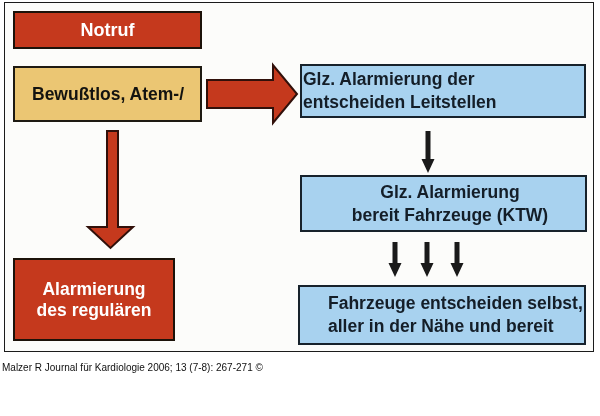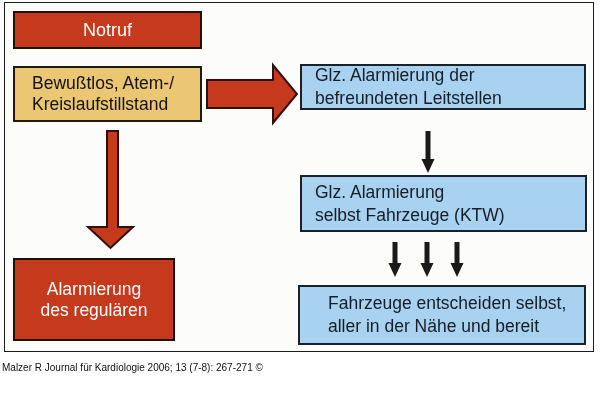--- a/index.html
+++ b/index.html
@@ -7,39 +7,39 @@
     position:relative; width:600px; height:416px; background:#ffffff;
     font-family:"Liberation Sans", sans-serif; overflow:hidden;
   }
   .frame {
     position:absolute; left:4px; top:2px; width:590px; height:350px;
     border:1.5px solid #1b1b1b; background:#fcfcfa; box-sizing:border-box;
   }
   .node {
     position:absolute; box-sizing:border-box;
     display:flex; flex-direction:column; justify-content:center;
-    font-weight:normal;
+    font-weight:bold;
   }
   .node .ln { display:block; white-space:nowrap; }
   .red-node {
     background:var(--box-red,#c5391d); border:2px solid #1c1209;
     color:#ffffff; align-items:center; text-align:center;
   }
   .tan-node {
     background:var(--box-tan,#ebc673); border:2px solid #1e1a12;
     color:#131310; align-items:flex-start; text-align:center;
   }
   .blue-node {
     background:var(--box-blue,#a8d2ef); border:2px solid #17222b;
     color:#141e28; align-items:flex-start; text-align:left;
   }
   #node-notruf        { left:13px;  top:11px;  width:189px; height:38px; font-size:18px; }
   #node-condition     { left:13px;  top:66px;  width:189px; height:56px; font-size:17.5px; line-height:21px; padding-left:17px; }
-  #node-leitstellen   { left:300px; top:64px;  width:286px; height:46px; font-size:17.5px; line-height:23px; padding-left:13px; }
-  #node-alle          { left:300px; top:175px; width:287px; height:57px; font-size:17.5px; line-height:23px; padding-left:13px; }
+  #node-leitstellen   { left:300px; top:64px;  width:286px; height:54px; font-size:17.5px; line-height:23px; padding-left:1px; }
+  #node-alle          { left:300px; top:175px; width:287px; height:57px; font-size:17.5px; line-height:23px; padding-left:13px;align-items:center; }
   #node-entscheiden   { left:298px; top:285px; width:288px; height:60px; font-size:17.5px; line-height:23px; padding-left:28px; }
   #node-regulaer      { left:13px;  top:258px; width:162px; height:83px; font-size:17.5px; line-height:20.5px; }
   .arrow { position:absolute; display:block; }
   .red-arrow polygon  { fill:var(--arrow-red,#c5391d); stroke:#31100a; stroke-width:2; stroke-linejoin:miter; }
   .blk-arrow polygon  { fill:var(--arrow-dark,#1a1a1a); }
   .caption {
     position:absolute; left:2px; top:360px; color:#111111;
     font-size:10px; line-height:15px; white-space:nowrap;
   }
 </style>
@@ -48,43 +48,42 @@
 
 <div class="stage">
   <div class="frame"></div>
 
   <div class="node red-node" id="node-notruf">
     <span class="ln">Notruf</span>
   </div>
 
   <div class="node tan-node" id="node-condition">
     <span class="ln">Bewußtlos, Atem-/</span>
-    <span class="ln">Kreislaufstillstand</span>
   </div>
 
   <svg class="arrow red-arrow" style="left:205px; top:58px;" width="95" height="72" viewBox="0 0 95 72">
     <polygon points="2,22 68,22 68,7 92,36 68,65 68,50 2,50"></polygon>
   </svg>
 
   <svg class="arrow red-arrow" style="left:85px; top:127px;" width="55" height="124" viewBox="0 0 55 124">
     <polygon points="22,4 33,4 33,100 48,100 25.5,121 3,100 22,100"></polygon>
   </svg>
 
   <div class="node blue-node" id="node-leitstellen">
     <span class="ln">Glz. Alarmierung der</span>
-    <span class="ln">befreundeten Leitstellen</span>
+    <span class="ln">entscheiden Leitstellen</span>
   </div>
 
   <svg class="arrow blk-arrow" style="left:421px; top:131px;" width="14" height="42" viewBox="0 0 14 42">
     <polygon points="4.5,0 9.5,0 9.5,28 13.5,28 7,42 0.5,28 4.5,28"></polygon>
   </svg>
 
   <div class="node blue-node" id="node-alle">
     <span class="ln">Glz. Alarmierung</span>
-    <span class="ln">selbst Fahrzeuge (KTW)</span>
+    <span class="ln">bereit Fahrzeuge (KTW)</span>
   </div>
 
   <svg class="arrow blk-arrow" style="left:388px; top:242px;" width="14" height="35" viewBox="0 0 14 35">
     <polygon points="4.5,0 9.5,0 9.5,21 13.5,21 7,35 0.5,21 4.5,21"></polygon>
   </svg>
   <svg class="arrow blk-arrow" style="left:420px; top:242px;" width="14" height="35" viewBox="0 0 14 35">
     <polygon points="4.5,0 9.5,0 9.5,21 13.5,21 7,35 0.5,21 4.5,21"></polygon>
   </svg>
   <svg class="arrow blk-arrow" style="left:450px; top:242px;" width="14" height="35" viewBox="0 0 14 35">
     <polygon points="4.5,0 9.5,0 9.5,21 13.5,21 7,35 0.5,21 4.5,21"></polygon>

